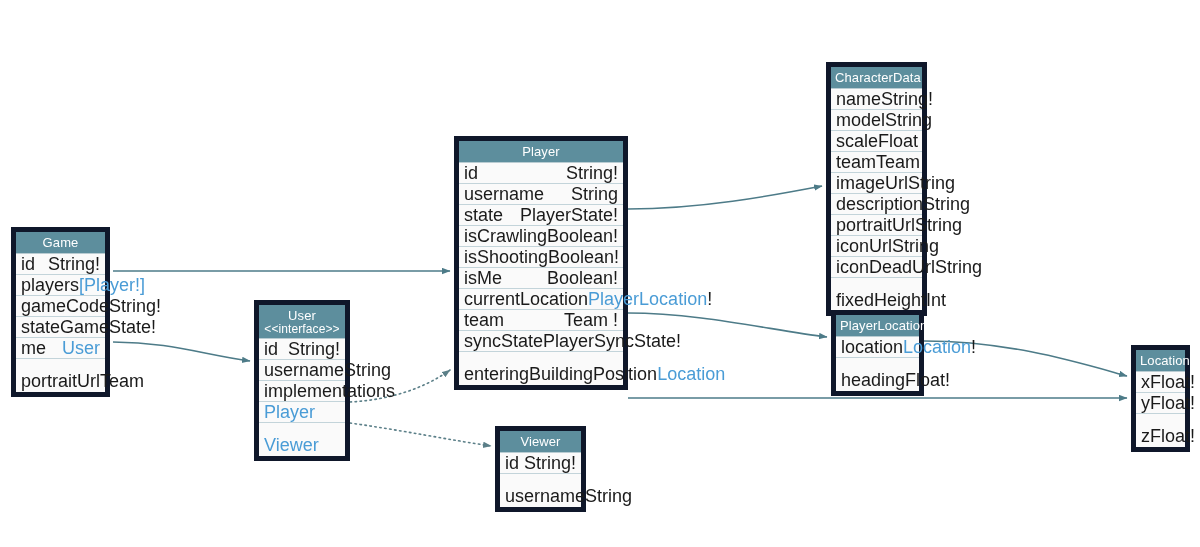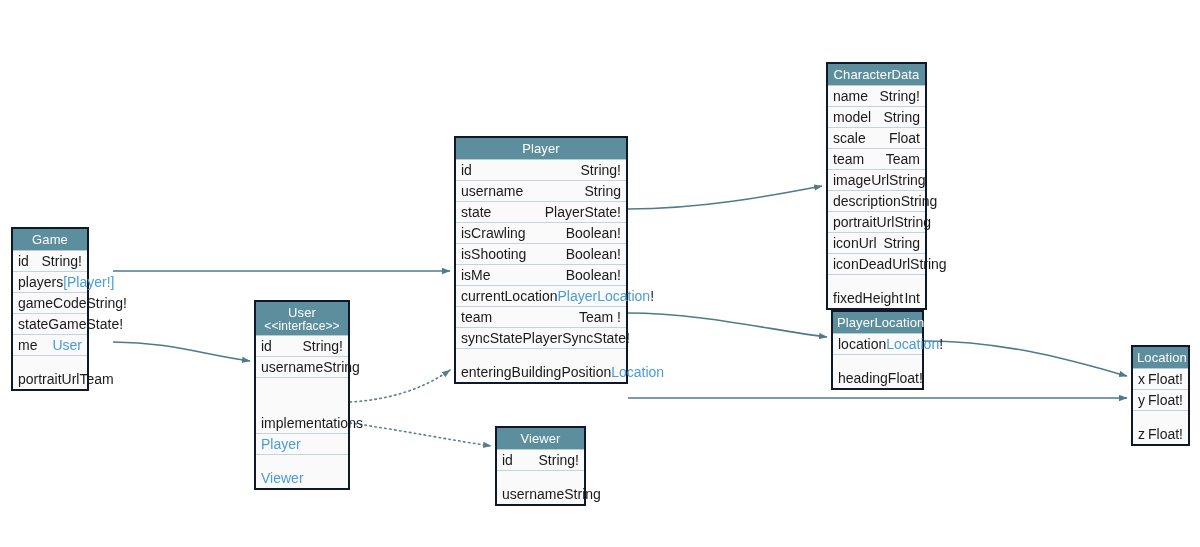--- a/index.html
+++ b/index.html
@@ -19,21 +19,21 @@
     position: absolute;
     left: 0;
     top: 0;
     width: 1200px;
     height: 547px;
     pointer-events: none;
   }
   .entity {
     position: absolute;
     box-sizing: border-box;
-    border: 2px solid #0f172a;
+    border: 5px solid #0f172a;
     background: #fafafa;
     box-shadow: 0 0 0 0 transparent;
   }
   .entity-header {
     background: #5d8e9d;
     color: #ffffff;
     text-align: center;
     font-size: 13px;
     line-height: 14px;
     padding: 4px 4px 3px 4px;
@@ -46,32 +46,31 @@
     font-size: 12px;
     line-height: 12px;
   }
   .row {
     display: flex;
     align-items: center;
     justify-content: space-between;
     box-sizing: border-box;
     height: 21px;
     padding: 0 5px;
-    font-size: 14px;
+    font-size: 18px;
     color: #1a1a1a;
     background: #fafafa;
     border-bottom: 1px solid #c3d4da;
     white-space: nowrap;
   }
   .row:last-child { border-bottom: none; margin-top: 12px; }
   .row .fname { text-align: left; }
   .row .ftype { text-align: left; }
   .row.center {
     justify-content: center;
-    margin-top: 35px;
   }
   .row.center .fname { width: 100%; text-align: center; }
   .row.single {
     justify-content: flex-start;
   }
   .link { color: #4a9cd6; }
   .plain { color: #1a1a1a; }
 </style>
 </head>
 <body>
@@ -99,21 +98,21 @@
     <path d="M628,209 C700,209 770,196 822,186" fill="none" stroke="#4d7b88" stroke-width="1.6" marker-end="url(#arrow)"></path>
 
     <path d="M628,313 C700,313 770,330 827,337" fill="none" stroke="#4d7b88" stroke-width="1.6" marker-end="url(#arrow)"></path>
 
     <path d="M628,398 L1127,398" fill="none" stroke="#4d7b88" stroke-width="1.6" marker-end="url(#arrow)"></path>
 
     <path d="M924,341 C1010,341 1080,363 1127,376" fill="none" stroke="#4d7b88" stroke-width="1.6" marker-end="url(#arrow)"></path>
   </svg>
 
   <div id="entities-layer">
-      <div class="entity" style="left: 11px; top: 227px; width: 78px;">
+      <div class="entity" style="left: 11px; top: 227px; width: 99px;">
         <div class="entity-header"><span>Game</span></div>
         <div class="row">
           <span class="fname plain">id</span>
           <span class="ftype"><span class="plain">String!</span></span>
         </div>
         <div class="row">
           <span class="fname plain">players</span>
           <span class="ftype"><span class="link">[Player!]</span></span>
         </div>
         <div class="row">

